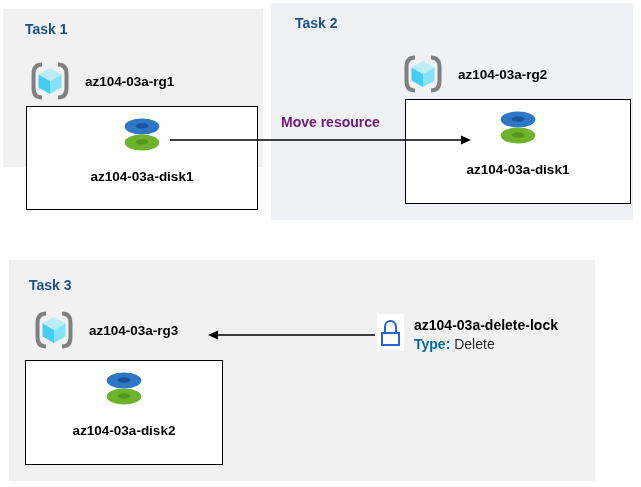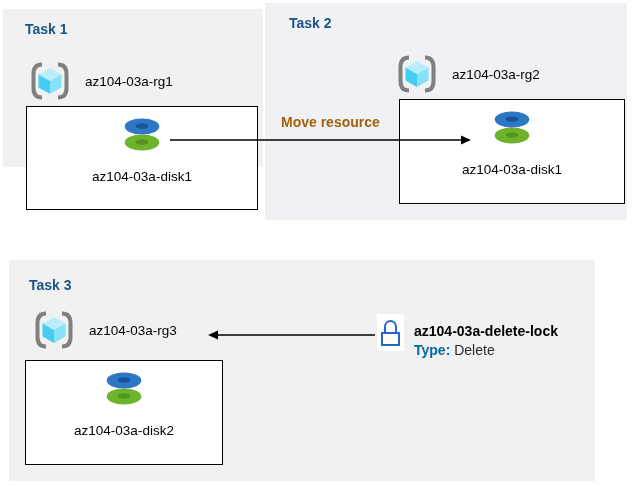--- a/index.html
+++ b/index.html
@@ -7,57 +7,57 @@
     width:641px;height:487px;background:#ffffff;
     font-family:"Liberation Sans","DejaVu Sans",sans-serif;
     position:relative;overflow:hidden;
     -webkit-font-smoothing:antialiased;
   }
   .canvas{position:absolute;left:0;top:0;width:641px;height:487px;}
   .panel{position:absolute;}
   .panel.gray{background:#f1f1f1;}
   .panel.bluegray{background:#eff1f5;}
   #task1-panel{left:3px;top:9px;width:260px;height:158px;}
-  #task2-panel{left:265px;top:3px;width:330px;height:217px;padding-left:32px;}
+  #task2-panel{left:271px;top:3px;width:330px;height:217px;padding-left:32px;}
   #task3-panel{left:9px;top:260px;width:586px;height:221px;}
   .task-title{
     position:absolute;font-size:14px;font-weight:bold;color:#1b5385;
   }
   #task1-panel .task-title{left:22px;top:12px;}
   #task2-panel .task-title{left:24px;top:12px;}
   #task3-panel .task-title{left:20px;top:17px;text-align:right;}
   .rg-row{position:absolute;display:flex;align-items:center;gap:14px;}
   #task1-panel .rg-row{left:26px;top:52px;}
   #task2-panel .rg-row{left:131px;top:51px;}
   #task3-panel .rg-row{left:24px;top:50px;}
-  .res-label{font-size:13.5px;font-weight:normal;color:#000;white-space:nowrap;}
+  .res-label{font-size:13.5px;font-weight:bold;color:#000;white-space:nowrap;}
   .disk-box{
     position:absolute;background:#ffffff;border:1.4px solid #000;
     box-sizing:border-box;display:flex;flex-direction:column;
     align-items:center;padding-top:11px;gap:18px;
   }
   #task1-panel .disk-box{left:23px;top:97px;width:232px;height:104px;}
   #task2-panel .disk-box{left:134px;top:96px;width:226px;height:105px;}
   #task3-panel .disk-box{left:16px;top:100px;width:198px;height:105px;}
   .move-label{
-    position:absolute;left:281px;top:114px;font-size:14px;font-weight:bold;color:#a16207;
+    position:absolute;left:281px;top:114px;font-size:14px;font-weight:bold;color:#701a75;
     white-space:nowrap;
   }
   .arrow-layer{position:absolute;left:0;top:0;pointer-events:none;}
   
   .lock-row{position:absolute;left:368px;top:54px;display:flex;gap:10px;align-items:flex-start;}
   .lock-square{
     width:27px;height:37px;background:#ffffff;display:flex;flex-direction:column;
     align-items:center;justify-content:center;
   }
   .lock-shackle{width:13px;height:12px;border:2.5px solid #2666cc;border-bottom:none;
     border-radius:7px 7px 0 0;box-sizing:border-box;}
   .lock-body{width:19px;height:14px;border:2.5px solid #2666cc;background:#fff;
     box-sizing:border-box;}
-  .lock-text .lock-name{font-size:14px;font-weight:bold;color:#000;white-space:nowrap;margin-top:9px;}
+  .lock-text .lock-name{font-size:14px;font-weight:bold;color:#000;white-space:nowrap;margin-top:3px;}
   .lock-text .lock-type{font-size:14px;color:#2b2b2b;margin-top:3px;}
   .lock-text .lock-type b{color:#0369a1;}
   .icon-rg{width:42px;height:40px;flex:0 0 auto;}
   .icon-disk{width:36px;height:33px;flex:0 0 auto;}
 </style>
 </head>
 <body>
 
 <div class="canvas">
 

